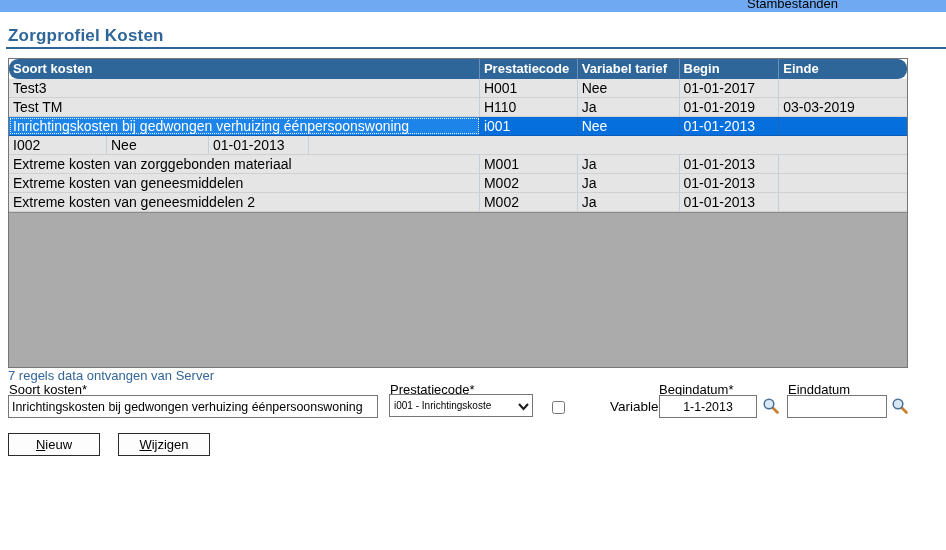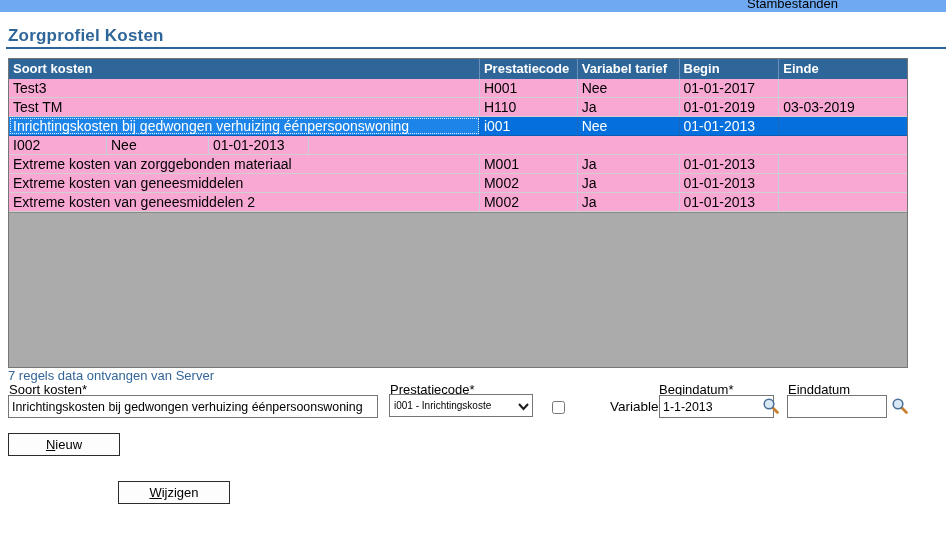--- a/index.html
+++ b/index.html
@@ -10,52 +10,52 @@
   
   .topbar { position:absolute; left:0; top:0; width:946px; height:12px; background:#6fa9f1; overflow:hidden; }
   .topbar-item { position:absolute; left:747px; top:-4px; font-size:13px; color:#000; white-space:nowrap; cursor:pointer; }
 
   
   .page-title { position:absolute; left:8px; top:26px; font-size:17px; font-weight:bold; color:#2f6699; letter-spacing:.2px; }
   .title-rule { position:absolute; left:6px; top:47px; width:940px; height:2px; background:#2f6699; }
 
   
   .grid { position:absolute; left:8px; top:58px; width:900px; height:310px; border:1px solid #767676; display:flex; flex-direction:column; background:#fff; }
-  .grid-header { display:flex; height:20px; background:#2f6699; flex:0 0 auto; }
+  .grid-header { display:flex; height:20px; background:#2f6699; flex:0 0 auto;border-radius:9px; }
   .grid-header .cell { color:#fff; font-weight:bold; font-size:13px; line-height:20px; border-right:1px solid #6b91ba; }
-  .grid-row { display:flex; height:19px; background:#f9a8d4; border-bottom:1px solid #d0d0d0; flex:0 0 auto; }
+  .grid-row { display:flex; height:19px; background:#e5e5e5; border-bottom:1px solid #d0d0d0; flex:0 0 auto; }
   .grid-row .cell { font-size:14px; line-height:18px; color:#000; border-right:1px solid #c3cfdd; }
   .cell { padding-left:4px; overflow:hidden; white-space:nowrap; }
   .c0 { width:472px; } .c1 { width:98px; } .c2 { width:102px; } .c3 { width:100px; } .c4 { width:128px; border-right:none !important; }
   .grid-row.selected { background:#0570dd; border-bottom:1px solid #0a5cb5; }
   .grid-row.selected .cell { color:#fff; border-right-color:#1a66b8; }
   .grid-row.selected .c0 { background:#1d85ea; outline:1px dotted #d8ecff; outline-offset:-2px; }
   .grid-filler { flex:1 1 auto; background:#ababab; border-top:1px solid #8b8b8b; }
 
   
   .status-text { position:absolute; left:8px; top:368px; font-size:13px; color:#336699; }
 
   
   .fld-label { position:absolute; top:382px; font-size:13px; color:#000; white-space:nowrap; }
   .lbl-soort { left:9px; } .lbl-prest { left:390px; } .lbl-begin { left:659px; } .lbl-eind { left:788px; }
   .txt { position:absolute; top:395px; height:23px; border:1px solid #767676; background:#fff; font-family:"Liberation Sans", sans-serif; font-size:12.4px; padding:0 3px; color:#000; }
   .txt-soort { left:8px; width:370px; }
-  .txt-begin { left:659px; width:115px; }
+  .txt-begin { left:659px; width:98px;text-align:center; }
   .txt-eind { left:787px; width:100px; }
   .sel { position:absolute; left:389px; top:394px; width:144px; height:23px; border:1px solid #767676; background:#fff; cursor:default; }
   .sel-text { position:absolute; left:4px; top:0; right:18px; line-height:21px; font-size:10px; white-space:nowrap; overflow:hidden; }
   .sel-arrow { position:absolute; right:2px; top:4px; }
   .chk { position:absolute; left:552px; top:401px; width:13px; height:13px; }
   .chk-label { position:absolute; left:571px; top:399px; font-size:13.5px; color:#000;margin-left:39px; }
   .mag { position:absolute; top:397px; width:18px; height:18px; cursor:pointer; }
   .mag1 { left:762px; } .mag2 { left:891px; }
 
   
-  .btn { position:absolute; top:433px; width:112px; height:23px; background:#fdfdfd; border:1px solid #2b2b2b; font-family:"Liberation Sans", sans-serif; font-size:13px; color:#000; text-align:center; line-height:21px; cursor:pointer; }
-  .btn-nieuw { left:8px; } .btn-wijzigen { left:118px;margin-top:48px; } .btn-verwijderen { left:228px; } .btn-vorige { left:338px; }
+  .btn { position:absolute; top:433px; width:92px; height:23px; background:#fdfdfd; border:1px solid #2b2b2b; font-family:"Liberation Sans", sans-serif; font-size:13px; color:#000; text-align:center; line-height:21px; cursor:pointer; }
+  .btn-nieuw { left:8px; } .btn-wijzigen { left:118px; } .btn-verwijderen { left:228px; } .btn-vorige { left:338px; }
 </style>
 </head>
 <body>
 
 <div id="screen">
 
   <div class="topbar">
     <span class="topbar-item">Stambestanden</span>
   </div>
 

